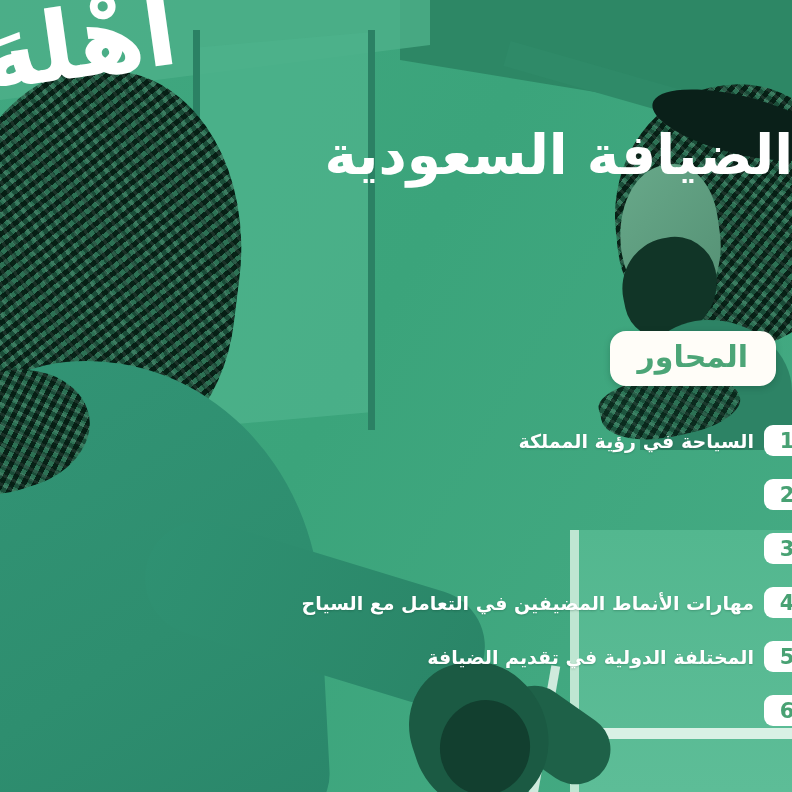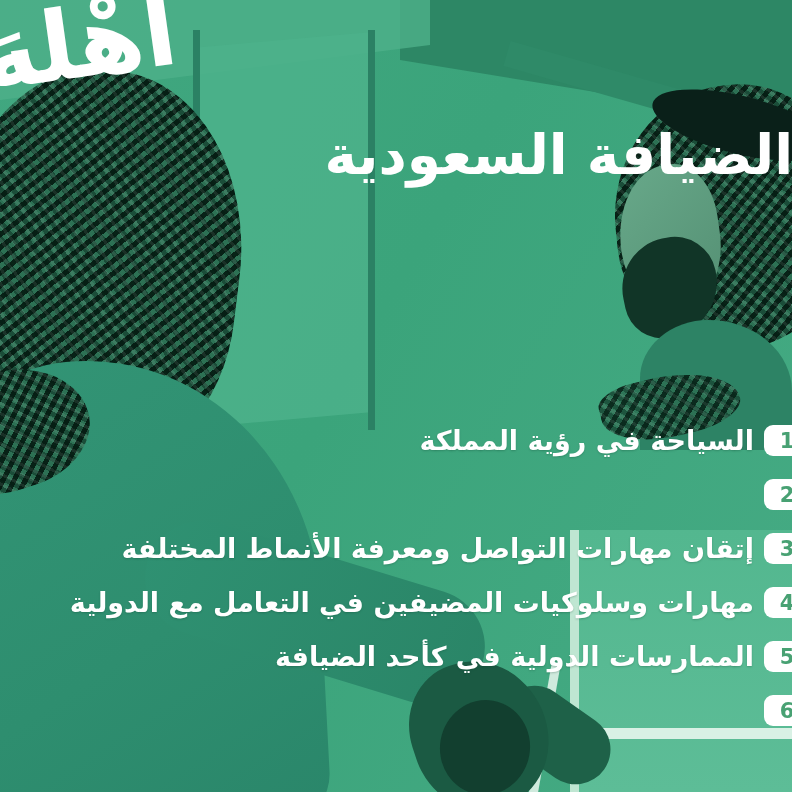--- a/index.html
+++ b/index.html
@@ -65,21 +65,21 @@
     font-size:55px;font-weight:bold;color:#fff;direction:rtl;z-index:10;}
   .badge{top:331px;right:16px;background:#fffdf8;color:#4ca577;
     border-radius:16px;padding:8px 28px 12px;font-size:30px;font-weight:bold;
     direction:rtl;z-index:11;box-shadow:0 2px 6px rgba(10,50,35,.25);}
   .topics{top:424px;right:-18px;direction:rtl;display:flex;flex-direction:column;
     gap:21px;align-items:flex-start;z-index:10;}
   .topic-row{position:static;display:flex;align-items:center;gap:10px;direction:rtl;height:33px;}
   .topic-num{position:static;flex:none;width:46px;height:31px;background:#ffffff;
     border-radius:9px;display:flex;align-items:center;justify-content:center;
     color:#48a173;font-size:21px;font-weight:bold;}
-  .topic-label{position:static;color:#ffffff;font-size:27px;font-weight:bold;
+  .topic-label{position:static;color:#ffffff;font-size:19px;font-weight:bold;
     white-space:nowrap;text-shadow:0 1px 2px rgba(10,60,40,.25);}
 </style>
 </head>
 <body>
 
 <div class="stage">
 
   <div class="ceiling"></div>
   <div class="top-light-band"></div>
   <div class="wall-panel-mid"></div>
@@ -103,39 +103,39 @@
   <div class="right-beard"></div>
   <div class="right-chest"></div>
   <div class="right-tail checker"></div>
 
   <div class="right-forearm"></div>
   <div class="hands"></div>
   <div class="hands-dark"></div>
 
   <div class="logo">أهْلهَ</div>
   <h1 class="title">الضيافة السعودية</h1>
+  <div class="badge">المحاور</div>
 
   <div class="topics">
     <div class="topic-row">
       <span class="topic-num">1</span>
       <span class="topic-label">السياحة في رؤية المملكة</span>
     </div>
     <div class="topic-row">
       <span class="topic-num">2</span>
     </div>
     <div class="topic-row">
       <span class="topic-num">3</span>
-      <span class="topic-label">إتقان مهارات التواصل ومعرفة الأنماط المختلفة</span>
     </div>
     <div class="topic-row">
       <span class="topic-num">4</span>
-      <span class="topic-label">مهارات وسلوكيات المضيفين في التعامل مع الدولية</span>
+      <span class="topic-label">مهارات الأنماط المضيفين في التعامل مع السياح</span>
     </div>
     <div class="topic-row">
       <span class="topic-num">5</span>
-      <span class="topic-label">الممارسات الدولية في كأحد الضيافة</span>
+      <span class="topic-label">المختلفة الدولية في تقديم الضيافة</span>
     </div>
     <div class="topic-row">
       <span class="topic-num">6</span>
     </div>
   </div>
 
 </div>
 
 </body></html>

